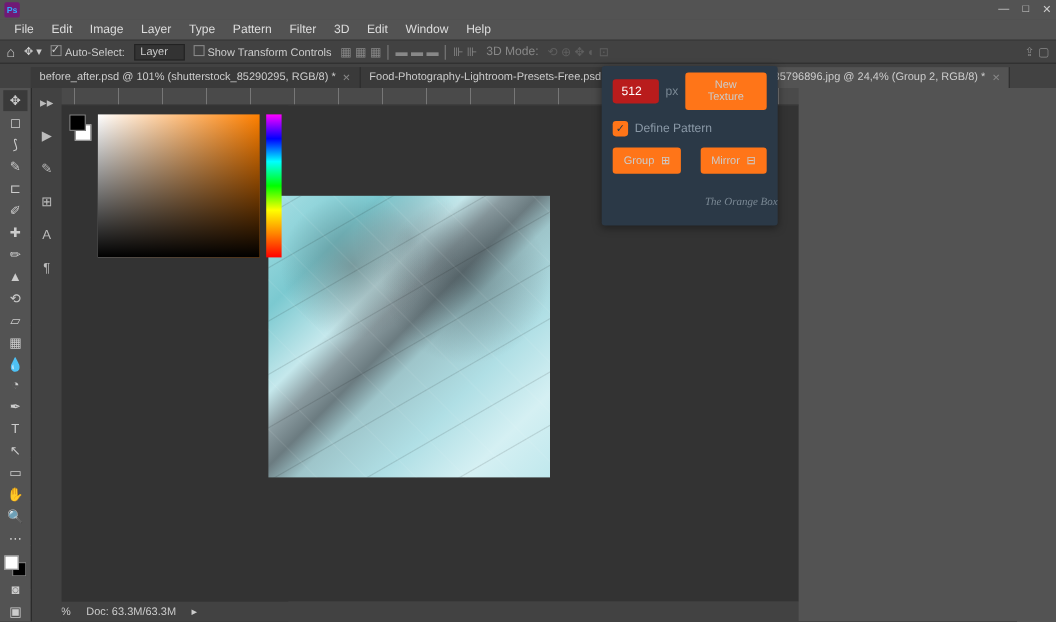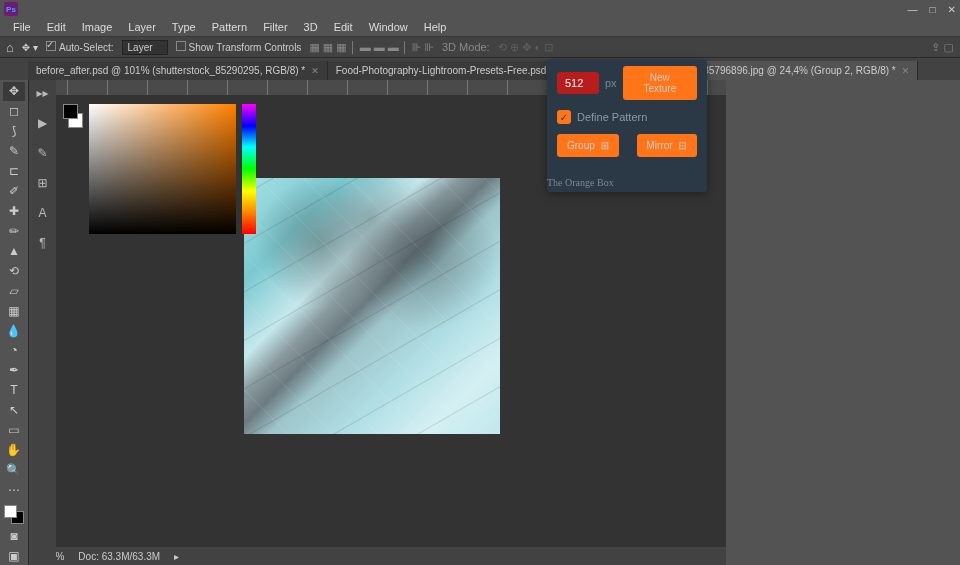--- a/index.html
+++ b/index.html
@@ -69,21 +69,21 @@
 .plugin-head .sup{font-size:8px;color:#ddd;vertical-align:super}
 .plugin-head .info{margin-left:auto;width:14px;height:14px;border-radius:50%;background:#4a5561;display:flex;align-items:center;justify-content:center;font-size:9px}
 .plugin-body{padding:6px 10px 10px}
 .plugin-row{display:flex;align-items:center;gap:6px;margin-bottom:10px}
 .plugin-input{background:#b91c1c;color:#fff;border:none;padding:5px 8px;border-radius:3px;font-size:11px;width:42px;text-align:left}
 .plugin-px{color:#7a8894;font-size:11px}
 .btn-orange{background:#ff7518;color:#fff;border:none;padding:6px 10px;border-radius:3px;font-size:11px;font-weight:500;display:flex;align-items:center;gap:6px}
 .btn-orange .bi{font-size:10px}
 .plugin-chk{width:14px;height:14px;border-radius:3px;background:#ff7518;display:flex;align-items:center;justify-content:center;color:#2b3947;font-size:10px}
 .plugin-lbl{color:#8a98a6;font-size:11px}
-.plugin-foot{text-align:left;padding-bottom:4px;color:#7a8894;font-size:10px;font-family:cursive}
+.plugin-foot{text-align:right;padding-bottom:16px;color:#7a8894;font-size:10px;font-style:italic;font-family:cursive}
 .right-panels .spacer{height:60px;border-bottom:1px solid #2a2a2a}
 .ruler-h::before{content:"";position:absolute;inset:0;background:repeating-linear-gradient(to right,transparent 0,transparent 39px,#777 39px,#777 40px)}
 .ruler-v::before{content:"";position:absolute;inset:0;background:repeating-linear-gradient(to bottom,transparent 0,transparent 39px,#777 39px,#777 40px)}
 </style>
 </head>
 <body>
 
 <div class="titlebar">
   <div class="ps">Ps</div>
   <div class="win-ctl">

